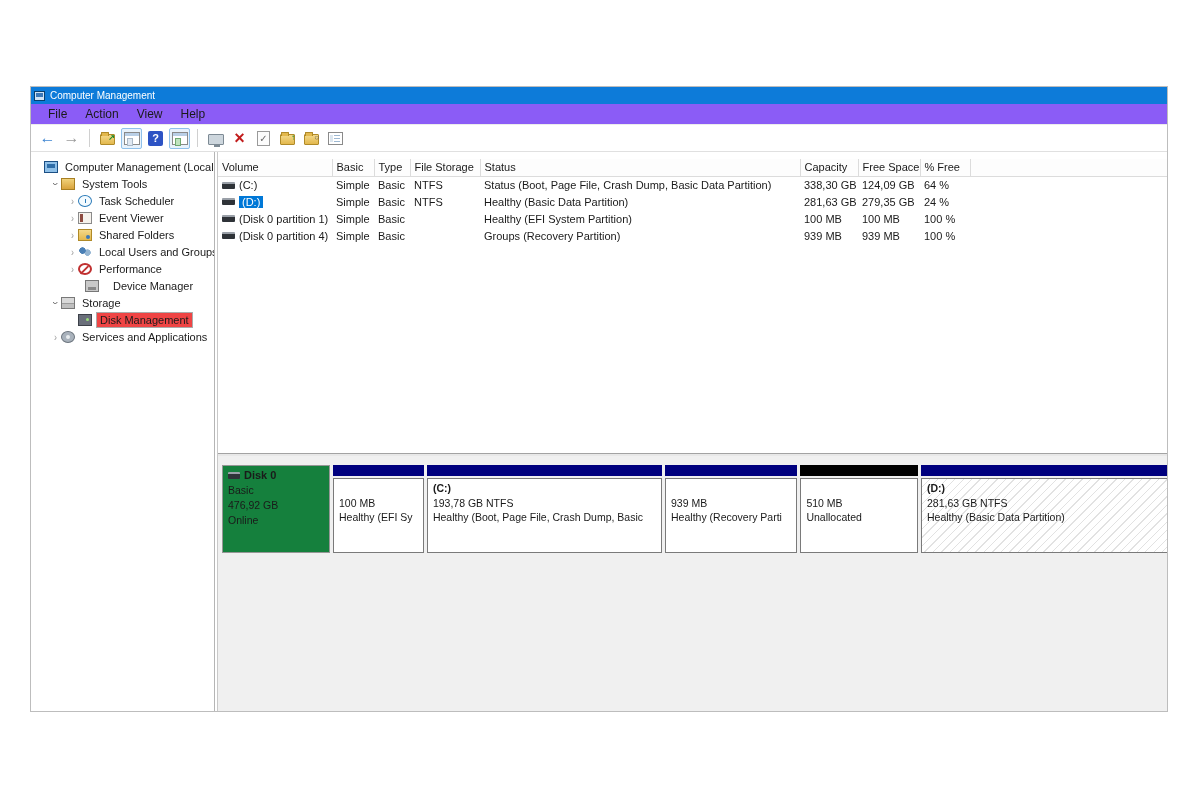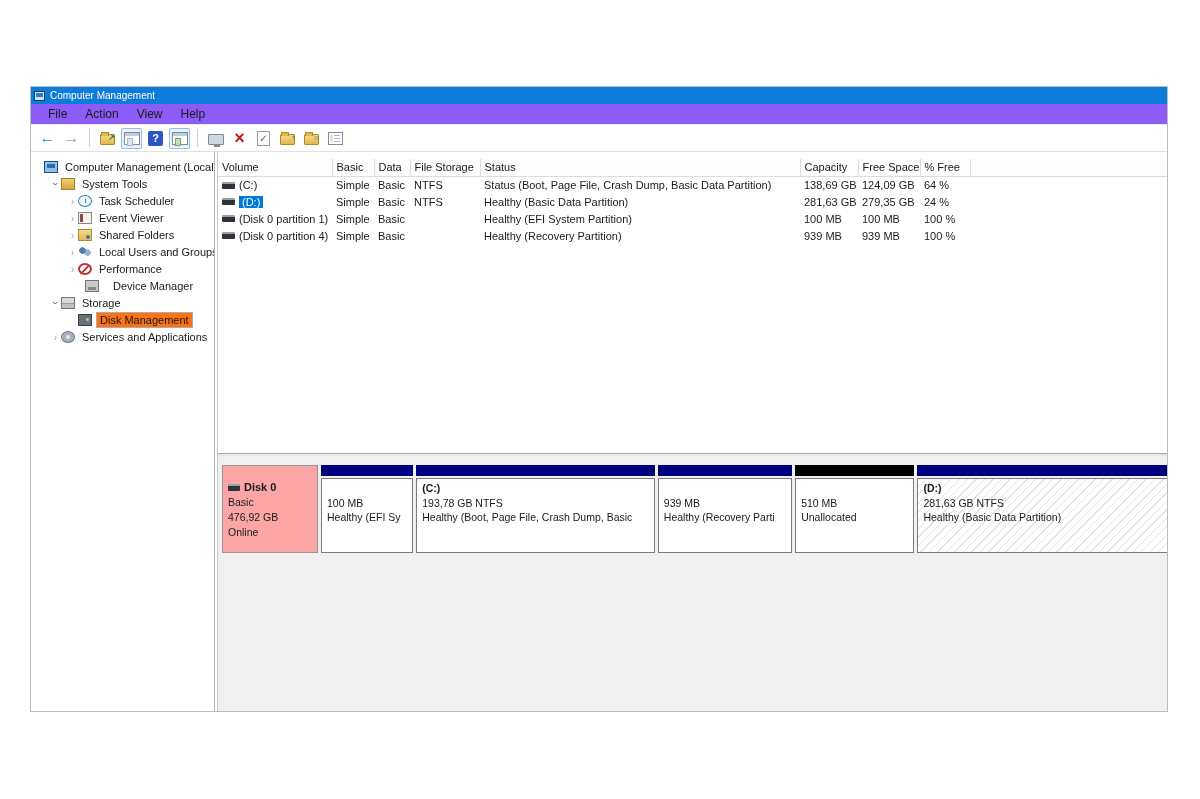--- a/index.html
+++ b/index.html
@@ -47,21 +47,21 @@
   .tree-panel { width:184px; background:#fff; border-right:1px solid #b5b5b5; padding-top:6px; overflow:hidden; flex:0 0 auto; }
   .splitter { width:3px; background:#fff; border-right:1px solid #c9c9c9; flex:0 0 auto; }
   .right-panel { flex:1; display:flex; flex-direction:column; min-width:0; }
 
   
   .tree-row { height:17px; display:flex; align-items:center; font-size:11px; color:#1a1a1a; white-space:nowrap; }
   .tree-row .exp { width:11px; flex:0 0 auto; text-align:center; font-size:9px; color:#9a9a9a; transform:scaleY(1.3); }
   .tree-row .exp.open { transform:rotate(90deg) scaleY(1.3); color:#444; }
   .tree-icon { width:14px; height:12px; flex:0 0 auto; margin-right:4px; position:relative; }
   .tree-label { padding:1px 3px; overflow:hidden; }
-  .tree-label.selected { background:#f97316; border:1px solid #ababab; }
+  .tree-label.selected { background:#ef4444; border:1px solid #ababab; }
 
   
   .i-computer { background:#8fc0e8; border:1px solid #1b4f84; } .i-computer::after { content:""; position:absolute; left:2px; top:2px; right:2px; height:4px; background:#2e6da8; }
   .i-systools { background:linear-gradient(#f0d27a,#d9a33c); border:1px solid #a87f22; }
   .i-clock { border-radius:50%; border:1px solid #2a7ab8; background:#f4fbff; } .i-clock::after { content:""; position:absolute; left:6px; top:3px; width:1px; height:4px; background:#2a7ab8; }
   .i-event { background:#f6f2ec; border:1px solid #8a8a8a; } .i-event::after { content:""; position:absolute; left:1px; top:1px; width:3px; bottom:1px; background:#8d4a3f; }
   .i-sharedf { background:linear-gradient(#f3d98b,#e3b84d); border:1px solid #b08a28; } .i-sharedf::after { content:""; position:absolute; right:1px; bottom:1px; width:4px; height:4px; border-radius:50%; background:#3a78b8; }
   .i-users { background:radial-gradient(circle at 32% 38%, #4a7fb5 0 3px, transparent 3.5px), radial-gradient(circle at 68% 55%, #93b4d2 0 3px, transparent 3.5px); }
   .i-perf { border-radius:50%; border:2px solid #c03030; background:#fff; } .i-perf::after { content:""; position:absolute; left:-1px; top:4px; width:11px; height:2px; background:#c03030; transform:rotate(-45deg); }
   .i-devmgr { background:#c9c9c9; border:1px solid #777; } .i-devmgr::after { content:""; position:absolute; left:2px; bottom:1px; right:2px; height:3px; background:#888; }
@@ -75,21 +75,21 @@
   table.vol th { font-weight:normal; text-align:left; height:17px; padding:0 4px; border-right:1px solid #dcdcdc; border-bottom:1px solid #dcdcdc; background:#fdfdfd; white-space:nowrap; overflow:hidden; }
   table.vol td { height:17px; padding:0 4px; white-space:nowrap; overflow:hidden; }
   .vol-name { display:inline-flex; align-items:center; gap:4px; }
   .vol-ic { width:13px; height:7px; background:linear-gradient(#9aa0a8 0 2px, #2f3338 2px); border-radius:1px; flex:0 0 auto; }
   .vol-sel { background:#0078d7; color:#fff; padding:0 3px; }
 
   
   .h-divider { height:3px; background:#e8e8e8; border-top:1px solid #a3a3a3; flex:0 0 auto; }
   .disk-area { flex:1; background:#f0f0f0; position:relative; overflow:hidden; }
   .disk-group { position:absolute; left:4px; top:9px; width:946px; height:88px; display:flex; }
-  .disk-label { width:96px; flex:0 0 auto; background:#fca5a5; border:1px solid #969696; padding:14px 5px; font-size:10.5px; line-height:15px; color:#1a1a1a; }
+  .disk-label { width:108px; flex:0 0 auto; background:#15803d; border:1px solid #969696; padding:2px 5px; font-size:10.5px; line-height:15px; color:#1a1a1a; }
   .disk-label .dl-title { font-weight:bold; font-size:11px; display:flex; align-items:center; gap:4px; }
   .dl-ic { width:12px; height:7px; background:linear-gradient(#9aa0a8 0 2px, #2f3338 2px); border-radius:1px; }
   .partitions { flex:1; display:flex; gap:3px; margin-left:3px; }
   .part { display:flex; flex-direction:column; min-width:0; }
   .part-bar { height:11px; flex:0 0 auto; }
   .part-bar.navy { background:#00007e; } .part-bar.black { background:#000; }
   .part-body { flex:1; margin-top:2px; border:1px solid #7a7a7a; background:#fff; padding:2px 5px; font-size:10.5px; line-height:14.5px; color:#1a1a1a; overflow:hidden; white-space:nowrap; }
   .part-body.hatched { background:repeating-linear-gradient(135deg, #ffffff 0 5px, #e2e2e2 5px 6px); }
   .part-name { font-weight:bold; height:14.5px; }
 </style>
@@ -230,40 +230,40 @@
               <col style="width:320px">
               <col style="width:58px">
             <col style="width:62px">
               <col style="width:50px">
               <col style="width:390px">
           </colgroup>
           <thead>
               <tr id="vol-head">
                 <th>Volume</th>
                 <th>Basic</th>
-                <th>Data</th>
+                <th>Type</th>
                 <th>File Storage</th>
                 <th>Status</th>
                 <th>Capacity</th>
                 <th>Free Space</th>
                 <th>% Free</th>
                 <th></th>
               </tr>
             </thead>
           <tbody id="vol-body">
               <tr>
                 <td><span class="vol-name">
                     <span class="vol-ic"></span>
                     <span>(C:)</span>
                   </span></td>
                 <td>Simple</td>
                 <td>Basic</td>
                 <td>NTFS</td>
                 <td>Status (Boot, Page File, Crash Dump, Basic Data Partition)</td>
-                <td>138,69 GB</td>
+                <td>338,30 GB</td>
                 <td>124,09 GB</td>
                 <td>64 %</td>
                 <td></td>
               </tr>
               <tr>
                 <td><span class="vol-name">
                     <span class="vol-ic"></span>
                     <span class="vol-sel">(D:)</span>
                   </span></td>
                 <td>Simple</td>
@@ -290,21 +290,21 @@
                 <td></td>
               </tr>
               <tr>
                 <td><span class="vol-name">
                     <span class="vol-ic"></span>
                     <span>(Disk 0 partition 4)</span>
                   </span></td>
                 <td>Simple</td>
                 <td>Basic</td>
                 <td></td>
-                <td>Healthy (Recovery Partition)</td>
+                <td>Groups (Recovery Partition)</td>
                 <td>939 MB</td>
                 <td>939 MB</td>
                 <td>100 %</td>
                 <td></td>
               </tr>
             </tbody>
         </table>
       </div>
 
       <div class="h-divider"></div>

